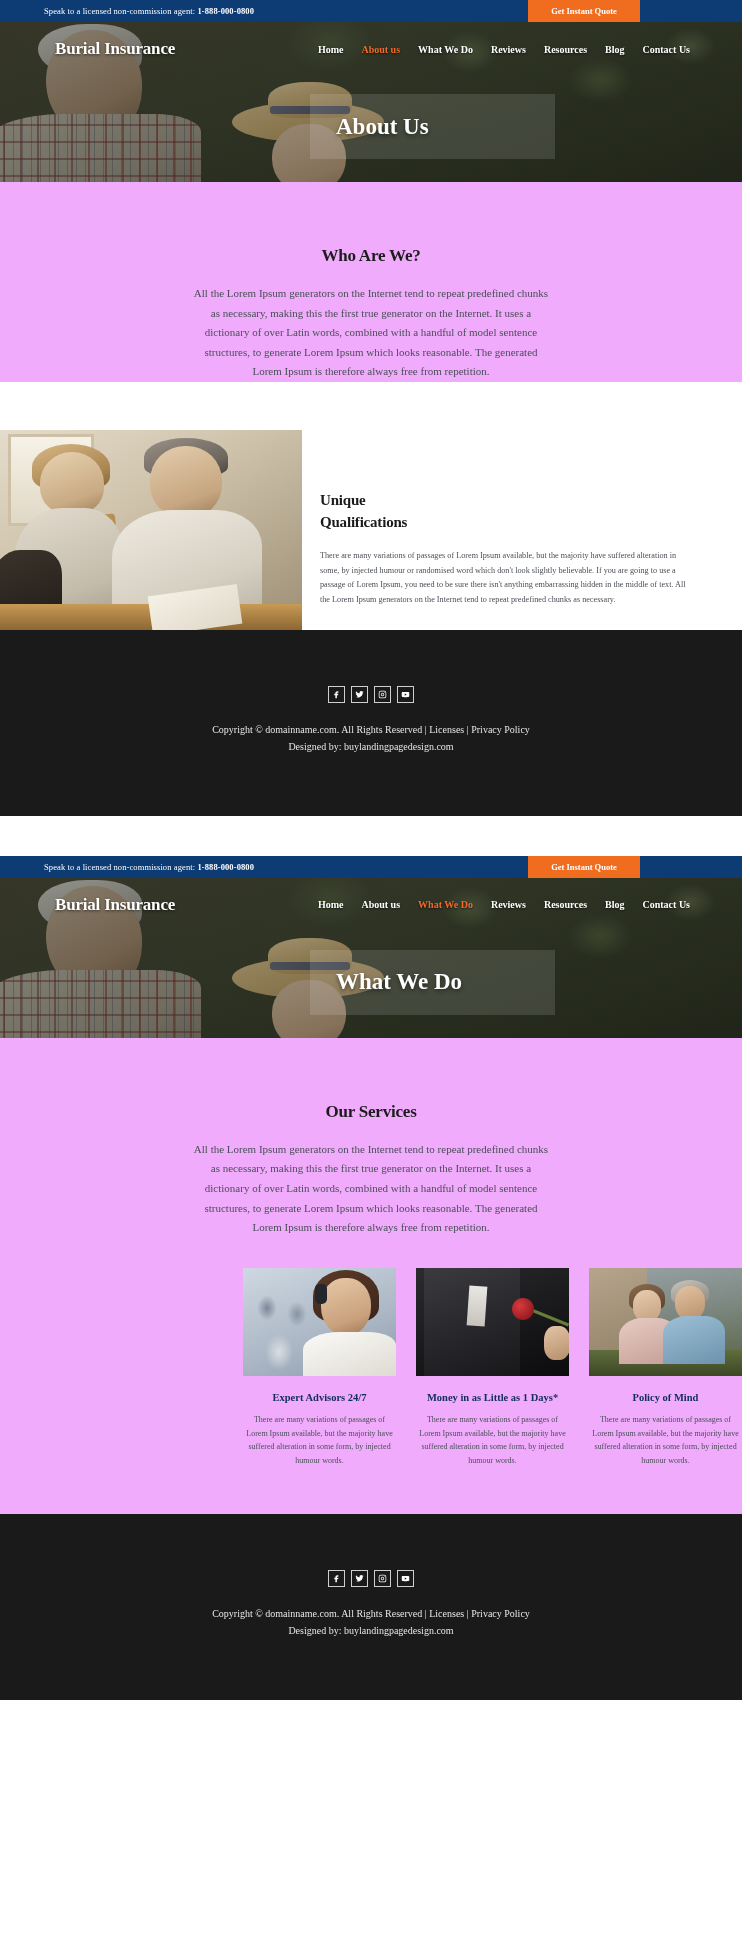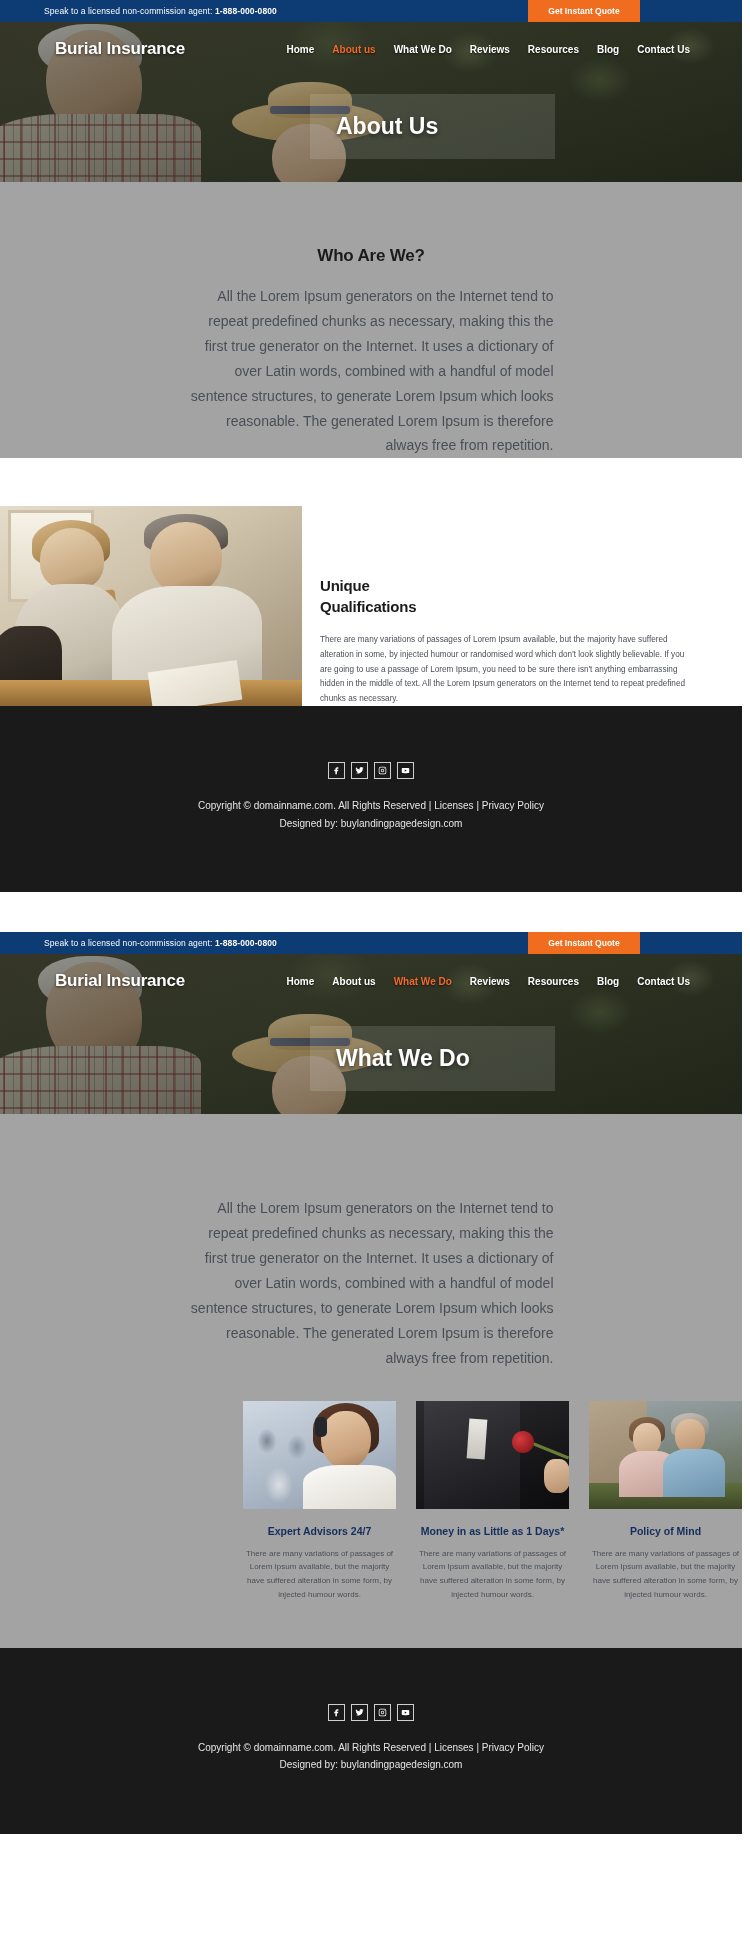--- a/index.html
+++ b/index.html
@@ -1,21 +1,21 @@
 <!DOCTYPE html>
 <html><head>
 <meta charset="utf-8">
 <style>
   * { box-sizing: border-box; margin: 0; padding: 0; }
   html, body {
     width: 750px;
     background: #ffffff;
     font-family: "Liberation Sans", sans-serif;
   }
-  .page { width: 742px; position: relative; }
+  .page { width: 742px; position: relative; font-family: Liberation Serif, serif; }
 
   
   .topbar {
     height: 22px;
     background: #0d3b73;
     display: flex;
     align-items: center;
     position: relative;
   }
   .topbar-text {
@@ -180,41 +180,41 @@
   }
   .hero-title {
     margin-left: 26px;
     color: #ffffff;
     font-size: 23px;
     font-weight: bold;
     text-shadow: 0 2px 4px rgba(0,0,0,.5);
   }
 
   
-  .section-white { background: #a3a3a3; }
+  .section-white { background: #f0abfc; }
   .sec-title {
     text-align: center;
     font-size: 17px;
     font-weight: bold;
     color: #1b1b1b;
     letter-spacing: -.2px;
   }
   .sec-para {
     margin: 18px auto 0;
     width: 365px;
-    text-align: right;
-    font-size: 14px;
+    text-align: center;
+    font-size: 11px;
     line-height: 1.78;
     color: #4a4f56;
   }
 
   
   .split {
     display: flex;
-    align-items: flex-end;
+    align-items: center;
   }
   .split-img {
     width: 302px;
     height: 200px;
     position: relative;
     overflow: hidden;
     background: #8b7f6c;
   }
   .split-img .room {
     position: absolute; inset: 0;
@@ -632,20 +632,21 @@
         <span class="nav-link">Contact Us</span>
       </div>
     </div>
 
     <div class="hero-title-box">
       <div class="hero-title">What We Do</div>
     </div>
   </div>
 
   <div class="section-white" style="padding:64px 0 46px;">
+    <div class="sec-title">Our Services</div>
     <div class="sec-para">All the Lorem Ipsum generators on the Internet tend to repeat predefined chunks as necessary, making this the first true generator on the Internet. It uses a dictionary of over Latin words, combined with a handful of model sentence structures, to generate Lorem Ipsum which looks reasonable. The generated Lorem Ipsum is therefore always free from repetition.</div>
 
     <div class="cards">
       <div class="card">
         <div class="card-img c1">
           <div class="blurpeople"></div>
             <div class="agent-hair"></div>
             <div class="agent-head"></div>
           <div class="headset"></div>
             <div class="agent-body"></div>

